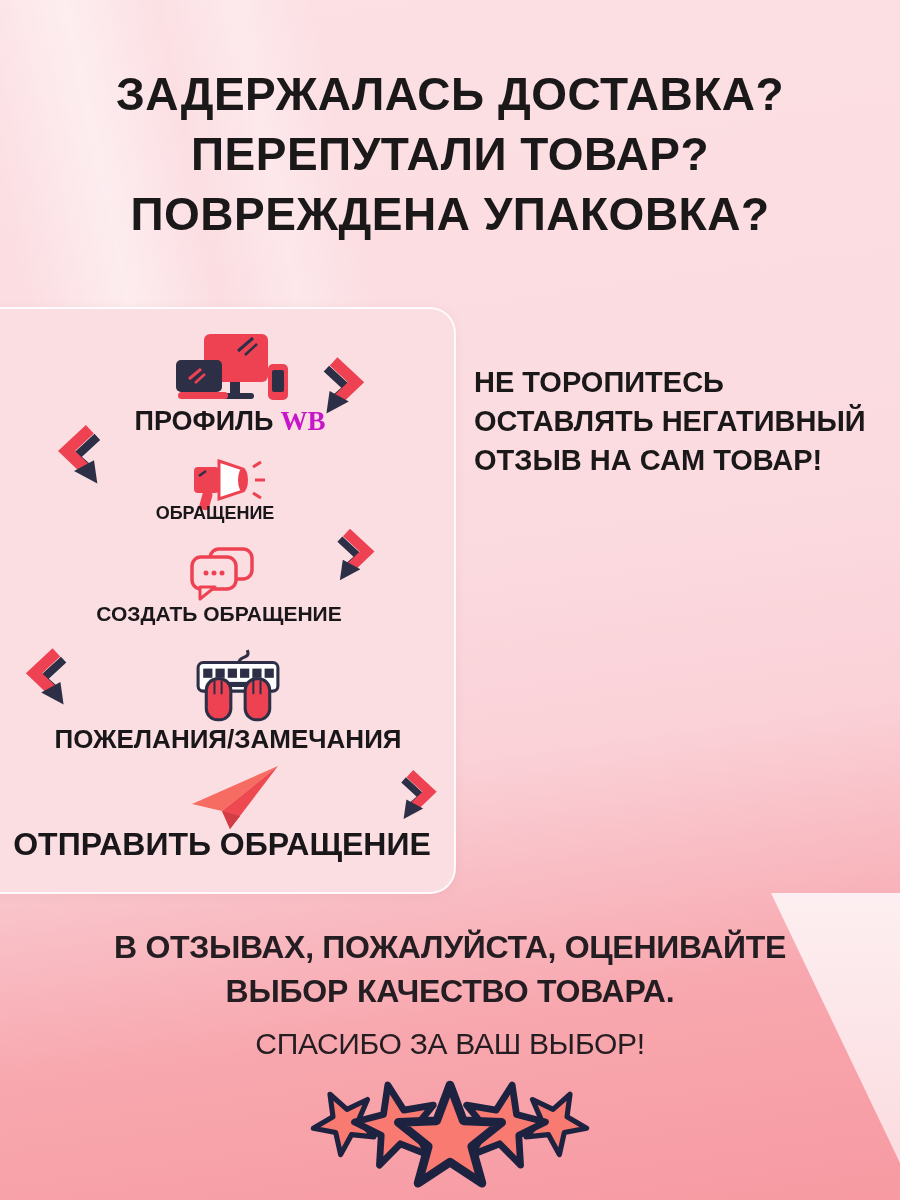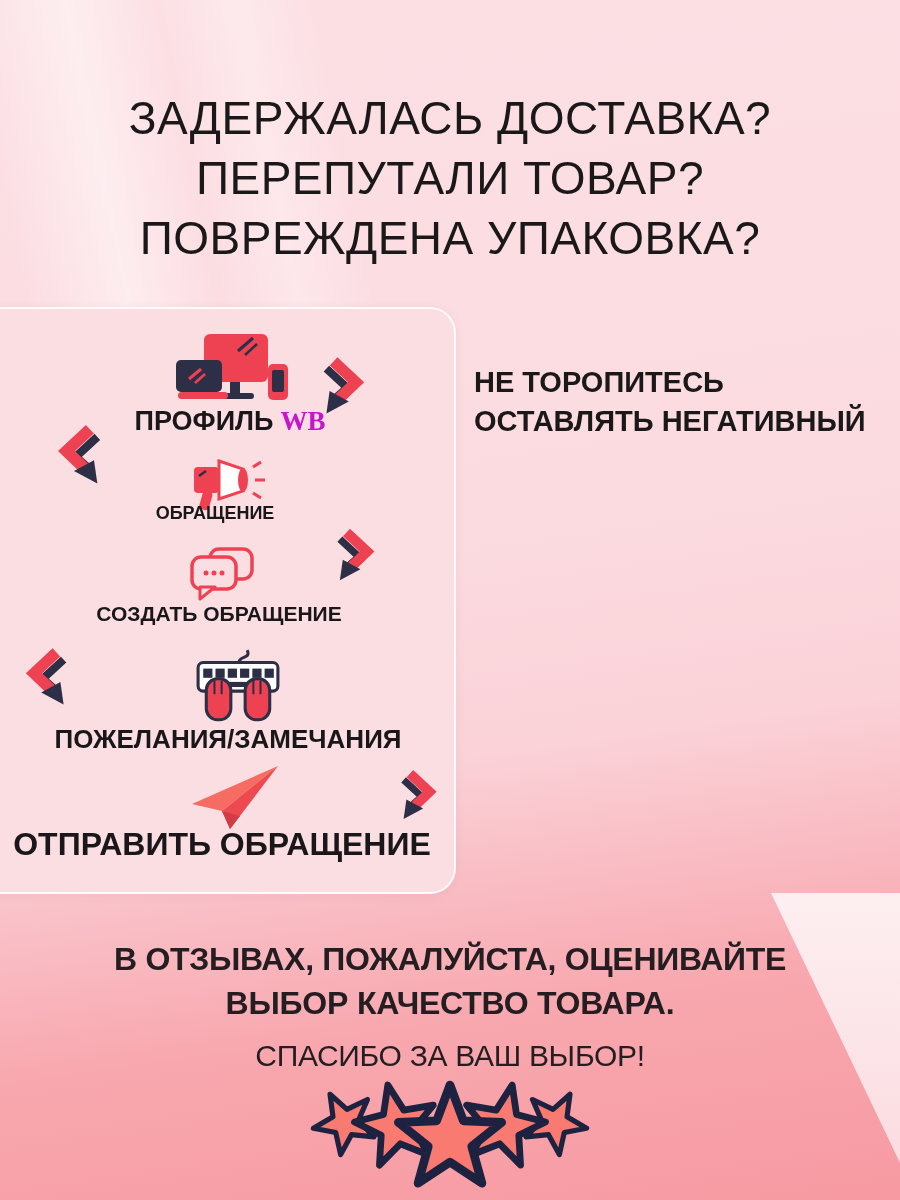--- a/index.html
+++ b/index.html
@@ -16,21 +16,21 @@
     pointer-events:none;
   }
   .corner-light{
     right:0;top:893px;width:150px;height:270px;
     background:linear-gradient(to bottom,#fdeff1,#fbdce0);
     clip-path:polygon(14% 0,100% 0,100% 100%);
     pointer-events:none;
   }
   .headline{
     left:0;top:64px;width:900px;text-align:center;
-    font-weight:400;font-size:46px;line-height:60px;color:#1b181a;letter-spacing:.5px;margin-top:24px;
+    font-weight:700;font-size:46px;line-height:60px;color:#1b181a;letter-spacing:.5px;
   }
   .steps-card{
     left:-26px;top:307px;width:478px;height:583px;
     background:#fbdee2;border:2px solid rgba(255,255,255,.85);border-radius:26px;
     box-shadow:0 2px 10px rgba(190,120,130,.12);
   }
   .step-label{
     font-weight:800;color:#1a171a;white-space:nowrap;transform:translateX(-50%);
   }
   .accent{color:#c715c9;margin-left:7px;font-family:Liberation Serif, serif;}
@@ -38,21 +38,21 @@
     left:474px;top:363px;width:420px;
     font-weight:800;font-size:29px;line-height:39px;color:#1b181a;
   }
   .right-body{
     left:474px;top:597px;width:420px;
     font-weight:400;font-size:33px;line-height:43.5px;color:#161418;
   }
   .footer{
     left:0;top:929px;width:900px;text-align:center;color:#241d22;
   }
-  .footer .l1{font-size:32px;font-weight:600;letter-spacing:-.3px;margin-top:12px;}
+  .footer .l1{font-size:32px;font-weight:600;letter-spacing:-.3px;}
   .footer .l2{font-size:32px;font-weight:800;margin-top:7px;letter-spacing:-.2px;}
   .footer .l3{font-size:30px;font-weight:500;margin-top:17px;letter-spacing:-.3px;}
   svg{display:block;}
   .mirror{transform:scaleX(-1);}
 </style>
 </head>
 <body>
 
 <div class="canvas">
 
@@ -159,20 +159,21 @@
   </svg>
   <div class="abs step-label" style="left:222px;top:826px;font-size:32px">ОТПРАВИТЬ ОБРАЩЕНИЕ</div>
 
   <svg class="abs" style="left:398px;top:764px" width="42" height="64" viewBox="0 0 60 78">
       <use href="#flow-arrow"></use>
     </svg>
 
   <div class="abs right-warning">
     <div>НЕ ТОРОПИТЕСЬ</div>
     <div>ОСТАВЛЯТЬ НЕГАТИВНЫЙ</div>
+    <div>ОТЗЫВ НА САМ ТОВАР!</div>
   </div>
 
   <div class="abs footer">
     <div class="l1">В ОТЗЫВАХ, ПОЖАЛУЙСТА, ОЦЕНИВАЙТЕ</div>
     <div class="l2">ВЫБОР КАЧЕСТВО ТОВАРА.</div>
     <div class="l3">СПАСИБО ЗА ВАШ ВЫБОР!</div>
   </div>
 
   <svg class="abs" style="left:285px;top:1062px" width="330" height="138" viewBox="0 0 340 150">
     <g fill="#f97a70" stroke="#1d2240" stroke-width="8" stroke-linejoin="round">

